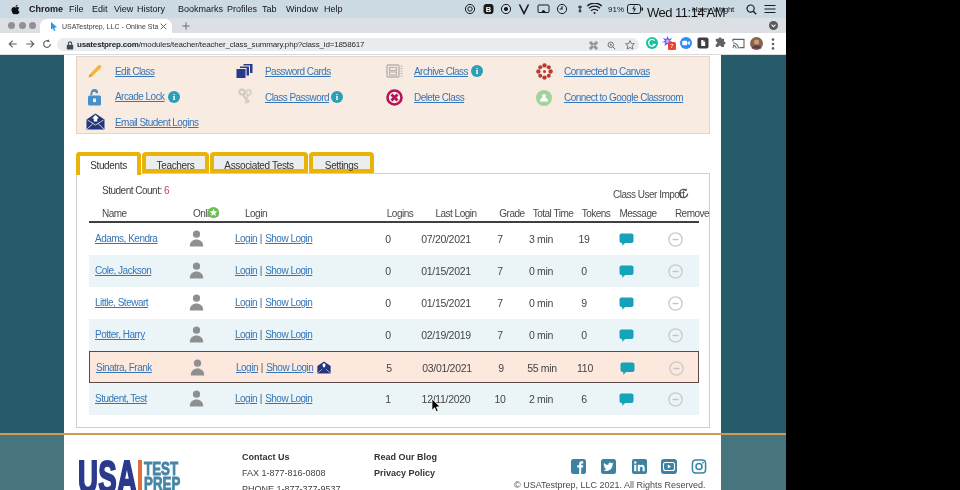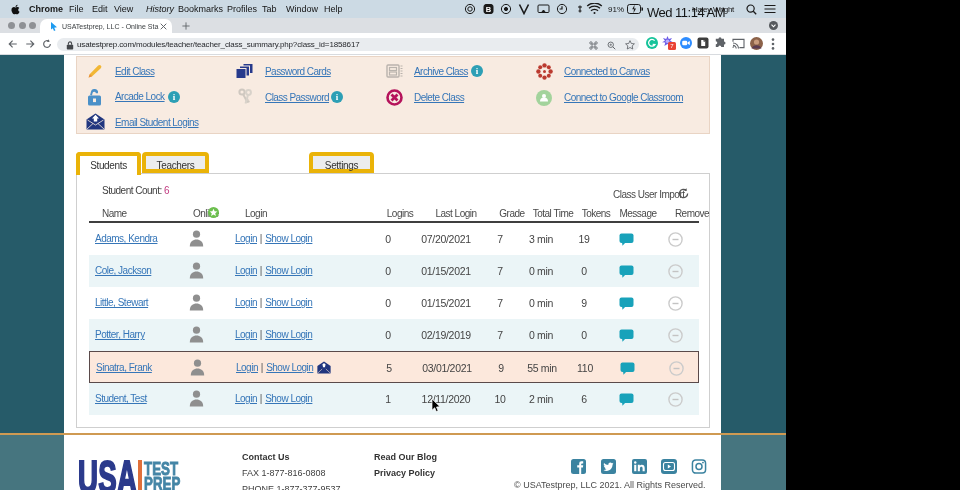--- a/index.html
+++ b/index.html
@@ -51,21 +51,21 @@
 <div id="root">
 
   <div id="menubar" class="abs">
     <svg class="mi" style="left:11px;top:3.5px" width="9" height="11" viewBox="0 0 384 512">
         <path fill="#111" d="M318.7 268.7c-.2-36.7 16.4-64.4 50-84.8-18.8-26.9-47.2-41.7-84.7-44.6-35.5-2.8-74.3 20.7-88.5 20.7-15 0-49.4-19.7-76.4-19.7C63.3 141.2 4 184.8 4 273.5q0 39.3 14.4 81.2c12.8 36.7 59 126.7 107.2 125.2 25.2-.6 43-17.9 75.8-17.9 31.8 0 48.3 17.9 76.4 17.9 48.6-.7 90.4-82.5 102.6-119.3-65.2-30.7-61.7-90-61.7-91.9zm-56.6-164.2c27.3-32.4 24.8-61.9 24-72.5-24.1 1.4-52 16.4-67.9 34.9-17.5 19.8-27.8 44.3-25.6 71.9 26.1 2 49.9-11.4 69.5-34.3z"></path>
       </svg>
     <span class="mi" style="left:29px;font-weight:bold;text-align:center;">Chrome</span>
     <span class="mi" style="left:69px;">File</span>
     <span class="mi" style="left:92px;">Edit</span>
     <span class="mi" style="left:114px;">View</span>
-    <span class="mi" style="left:146px;font-style:italic;">History</span>
+    <span class="mi" style="left:137px;">History</span>
     <span class="mi" style="left:178px;">Bookmarks</span>
     <span class="mi" style="left:227px;">Profiles</span>
     <span class="mi" style="left:262px;">Tab</span>
     <span class="mi" style="left:286px;">Window</span>
     <span class="mi" style="left:324px;">Help</span>
     <svg class="mi" style="left:463px;top:3px" width="145" height="12" viewBox="0 0 145 12">
       <g stroke="#1a1a1a" fill="none" stroke-width="1">
         <circle cx="7" cy="6" r="4.6"></circle>
         <circle cx="7" cy="6" r="2.2"></circle>
         <rect x="21" y="1.5" width="9" height="9" rx="2" fill="#1a1a1a"></rect>
@@ -131,21 +131,21 @@
     </svg>
     <svg style="position:absolute;left:42px;top:6px" width="10" height="10" viewBox="0 0 12 12">
       <path d="M10 6 A4 4 0 1 1 8.5 2.9" stroke="#5f6368" stroke-width="1.4" fill="none"></path>
       <path d="M8.2 0.3 L8.9 3.5 L5.8 3.2 Z" fill="#5f6368"></path>
     </svg>
     <div id="pill">
       <svg style="position:absolute;left:9px;top:2.5px" width="8" height="9" viewBox="0 0 10 11">
         <rect x="1" y="4.5" width="8" height="6" rx="1" fill="#44474b"></rect>
         <path d="M3 4.5 V3 a2 2 0 0 1 4 0 V4.5" stroke="#44474b" stroke-width="1.4" fill="none"></path>
       </svg>
-      <span id="url"><b style="font-weight:normal;color:#1c1e21">usatestprep.com</b>/modules/teacher/teacher_class_summary.php?class_id=1858617</span>
+      <span id="url"><b style="font-weight:bold;color:#1c1e21">usatestprep.com</b>/modules/teacher/teacher_class_summary.php?class_id=1858617</span>
 
       <svg style="position:absolute;left:532px;top:2.5px" width="9" height="9" viewBox="0 0 12 12">
         <rect x="4" y="4" width="4" height="4" fill="none" stroke="#5f6368" stroke-width="1.1"></rect>
           <g fill="none" stroke="#5f6368" stroke-width="1.1">
             <circle cx="2.6" cy="2.6" r="1.6"></circle>
             <circle cx="9.4" cy="2.6" r="1.6"></circle>
             <circle cx="2.6" cy="9.4" r="1.6"></circle>
             <circle cx="9.4" cy="9.4" r="1.6"></circle>
           </g>
       </svg>
@@ -289,20 +289,21 @@
   <svg class="abs" style="left:86px;top:113px" width="19" height="17" viewBox="0 0 19 17">
     <path d="M0.5 6.5 L9.5 0.5 L18.5 6.5 V16.5 H0.5 Z" fill="#21367f"></path>
     <path d="M1.5 7 L9.5 12 L17.5 7" stroke="#f8ebe1" stroke-width="0.8" fill="none"></path>
     <path d="M9.5 1.8 L13 5.4 H11.2 V8.6 H7.8 V5.4 H6 Z" fill="#fff"></path>
     <path d="M0.5 16.5 L7 10.5 M18.5 16.5 L12 10.5" stroke="#f8ebe1" stroke-width="0.8"></path>
   </svg>
   <a class="plink" style="left:115px;top:117px">Email Student Logins</a>
 
   <div id="ptab-active" class="ptab" style="left:76px;width:65px;">Students</div>
   <div class="ptab" style="left:142px;width:67px;">Teachers</div>
+  <div class="ptab" style="left:210px;width:98px;">Associated Tests</div>
   <div class="ptab" style="left:309px;width:65px;">Settings</div>
 
   <div id="tablepanel" class="abs"></div>
   <span class="t" style="left:90px;top:185px;font-size:10px;letter-spacing:-0.5px;color:#3f3f3f">Student Count: <span style="color:#c13a80">6</span></span>
   <span class="t hdr" style="left:601px;top:189px">Class User Import</span>
   <svg class="abs" style="left:678px;top:188px" width="11" height="11" viewBox="0 0 12 12">
     <path d="M10.5 6 a4.5 4.5 0 1 1 -1.4 -3.2" fill="none" stroke="#555" stroke-width="1.4"></path>
     <path d="M9.5 0.2 L9.3 3.4 L6.2 2.4 Z" fill="#555"></path>
   </svg>
 

